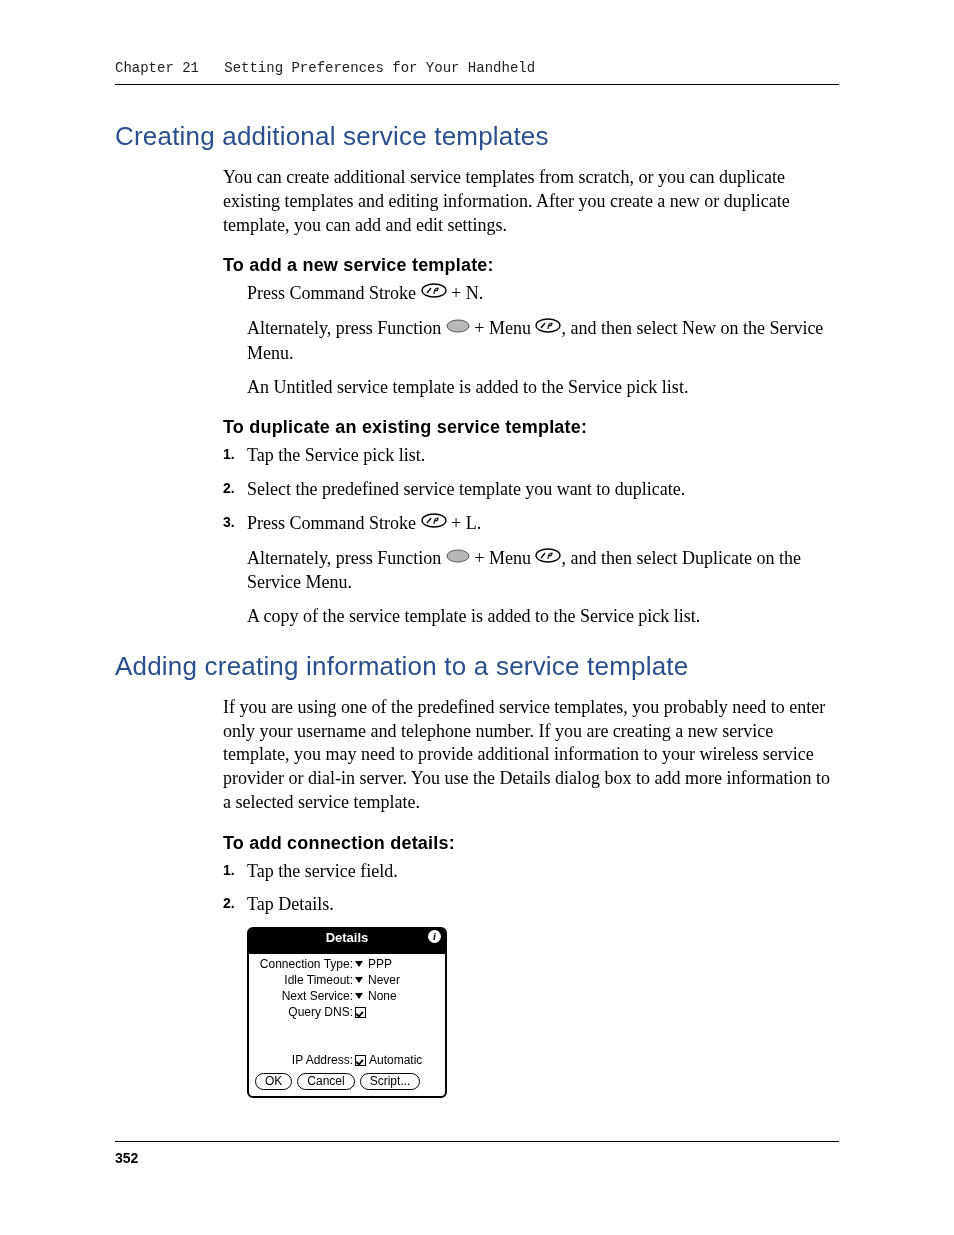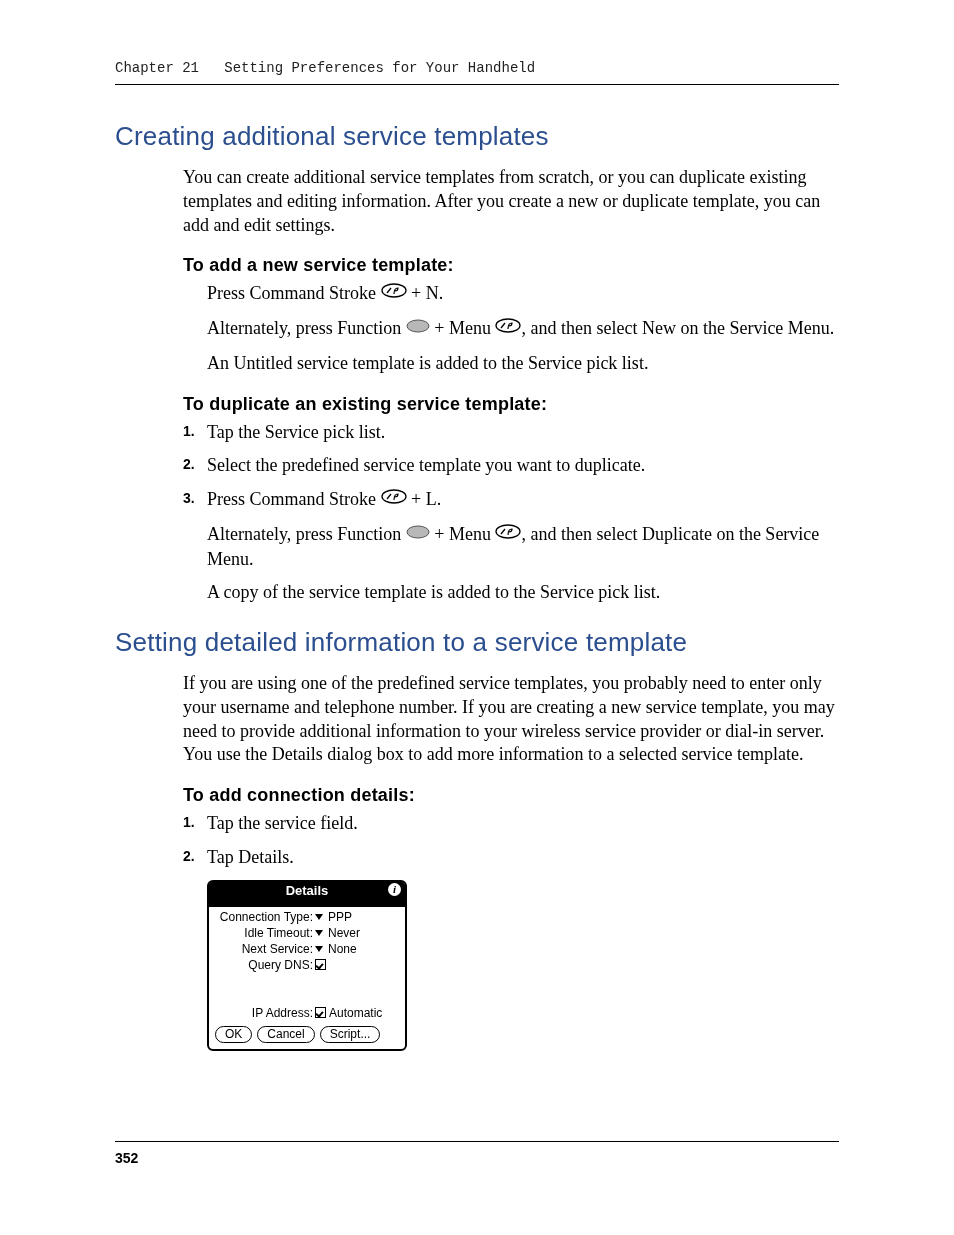--- a/index.html
+++ b/index.html
@@ -27,21 +27,21 @@
   .h2 {
     font-family: 'Arial Narrow', Arial, sans-serif;
     font-stretch: condensed;
     font-size: 26px;
     color: #2a4e8e;
     font-weight: 400;
     margin: 0 0 14px 0;
     letter-spacing: 0.2px;
   }
   .body-block {
-    margin-left: 68px;
+    margin-left: 108px;
   }
   .body-text {
     font-size: 18px;
     line-height: 1.32;
     margin: 0 0 16px 0;
   }
   .sub-heading {
     font-family: 'Arial Narrow', Arial, sans-serif;
     font-stretch: condensed;
     font-weight: 700;
@@ -250,21 +250,21 @@
           </svg></span><span> + Menu </span><span class="inline-icon"><svg width="26" height="15" viewBox="0 0 26 15">
             <ellipse cx="13" cy="7.5" rx="12" ry="6.5" fill="none" stroke="#000" stroke-width="1.3"></ellipse>
             <path d="M6 10 L10 5" stroke="#000" stroke-width="1.3" fill="none"></path>
             <path d="M13 11 Q13 5 17 5 Q17 8 14 8" stroke="#000" stroke-width="1.2" fill="none"></path>
           </svg></span><span>, and then select Duplicate on the Service Menu.</span>
     </p>
 
     <p class="body-text step-line">A copy of the service template is added to the Service pick list.</p>
   </div>
 
-  <h2 class="h2" style="margin-top:22px">Setting detailed information to a service template</h2>
+  <h2 class="h2" style="margin-top:22px">Adding creating information to a service template</h2>
 
   <div class="body-block">
     <p class="body-text">If you are using one of the predefined service templates, you probably need to enter only your username and telephone number. If you are creating a new service template, you may need to provide additional information to your wireless service provider or dial-in server. You use the Details dialog box to add more information to a selected service template.</p>
 
     <div class="sub-heading">To add connection details:</div>
 
     <ol class="steps">
       <li><span class="num">1.</span><span>Tap the service field.</span></li>
       <li><span class="num">2.</span><span>Tap Details.</span></li>
     </ol>

